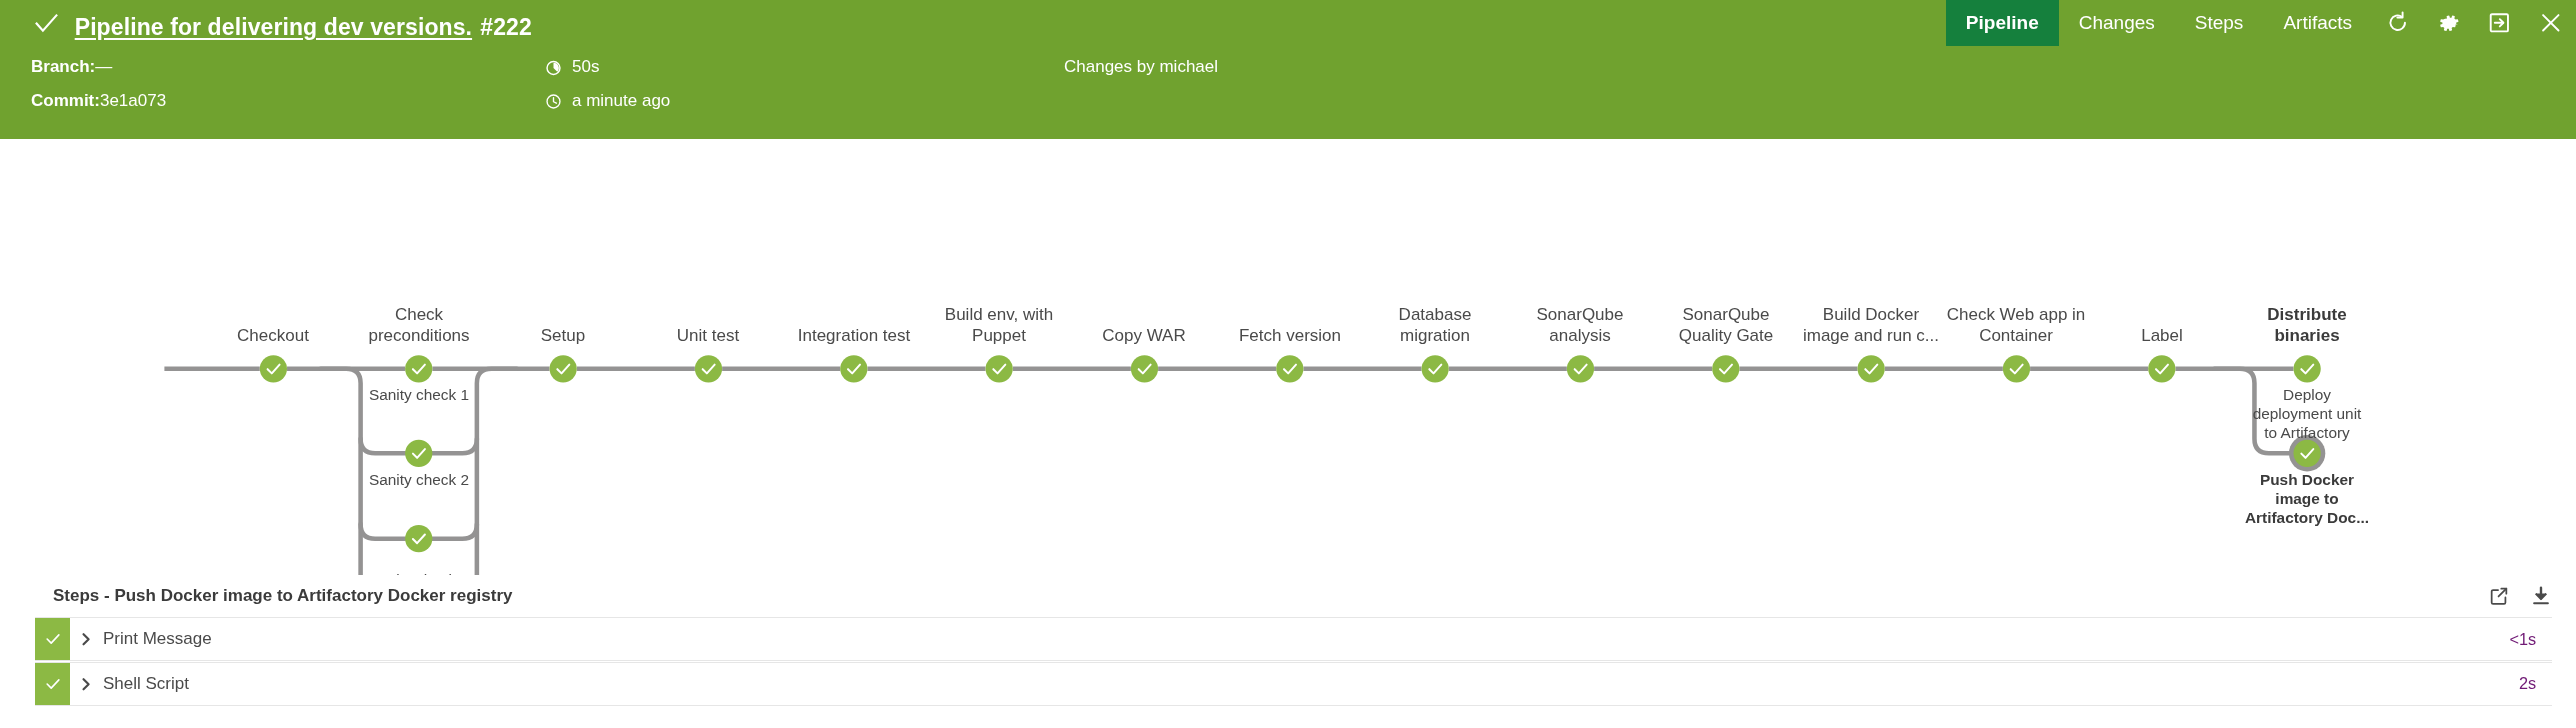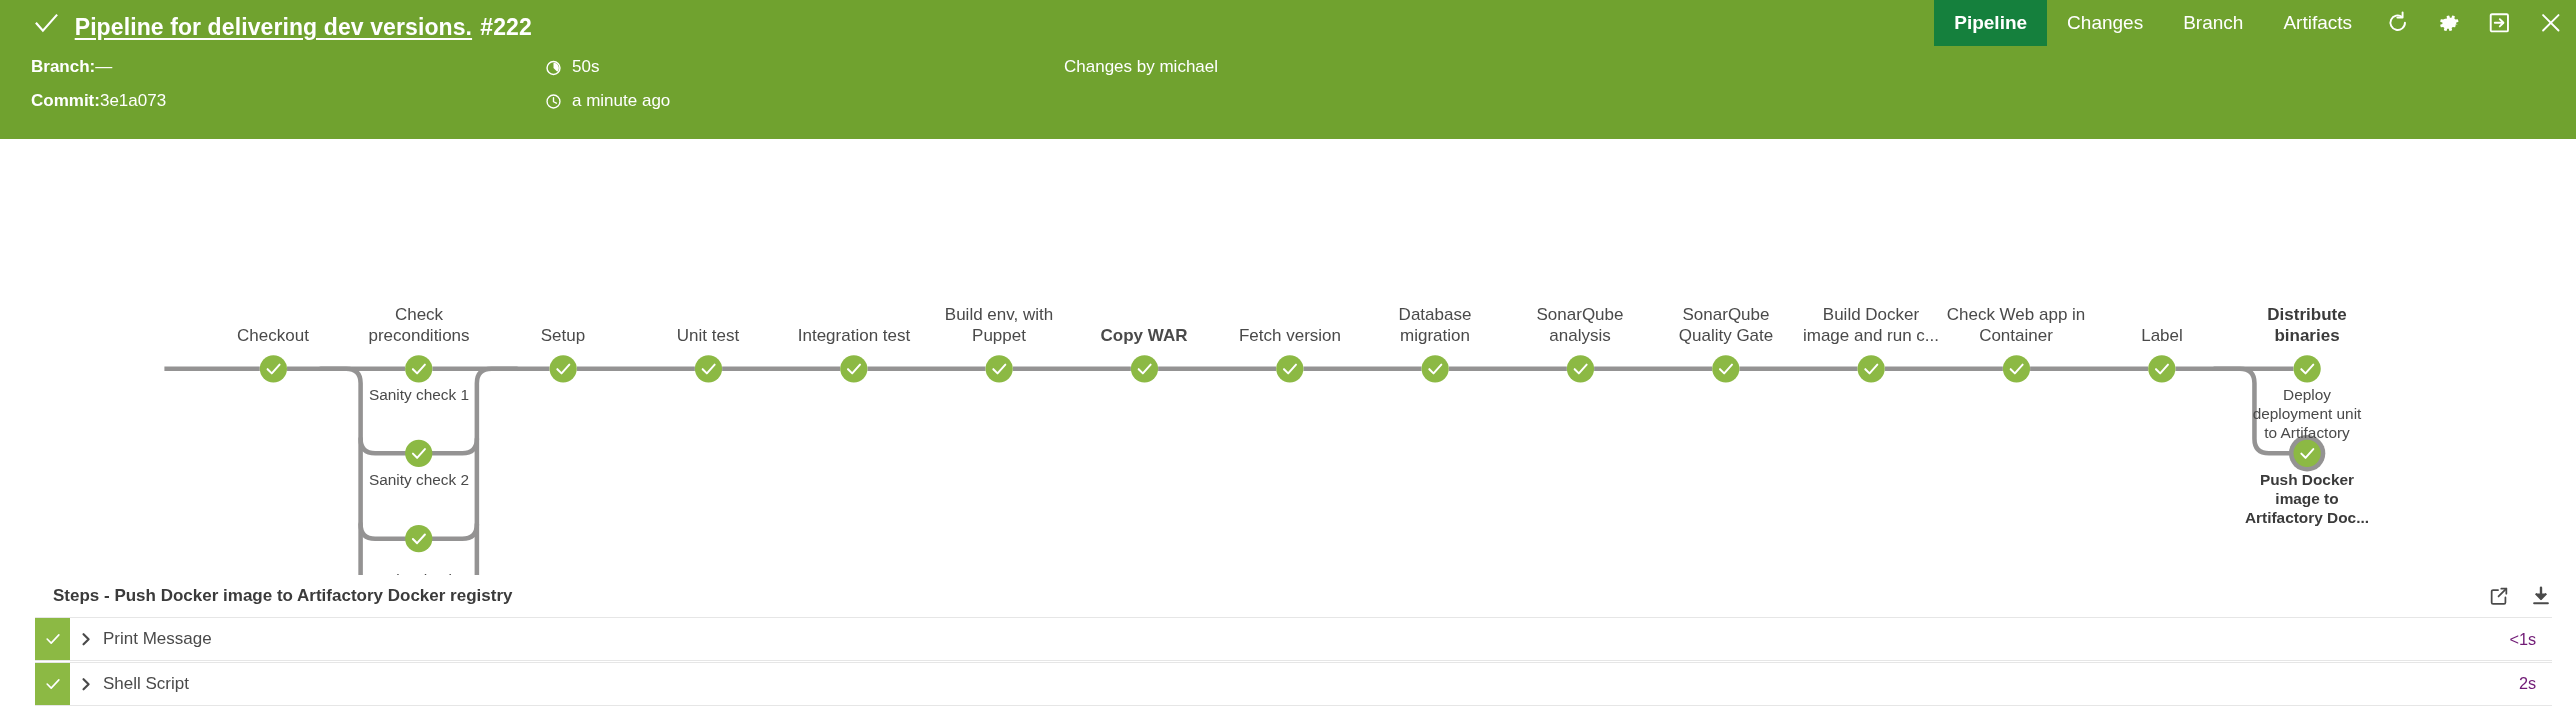--- a/index.html
+++ b/index.html
@@ -212,21 +212,21 @@
     </div>
 
     <div class="hdr-nav">
       <div class="nav-tab active">
         <span>Pipeline</span>
       </div>
       <div class="nav-tab">
         <span>Changes</span>
       </div>
       <div class="nav-tab">
-        <span>Branch</span>
+        <span>Steps</span>
       </div>
       <div class="nav-tab">
         <span>Artifacts</span>
       </div>
 
       <div class="hdr-icon-btn">
         <span>
           <svg width="25.4" height="25.4" viewBox="0 0 28 28">
             <path d="M22 14a8 8 0 1 1-3.1-6.3" fill="none" stroke="#ffffff" stroke-width="2.1" stroke-linecap="round"></path>
             <polyline points="19.4,2.6 19.4,8.4 13.6,8.4" fill="none" stroke="#ffffff" stroke-width="2.1" stroke-linecap="round" stroke-linejoin="round"></polyline>
@@ -406,21 +406,21 @@
     </svg>
   <div id="graph-labels">
       <div class="stage-label" style="left: 273px; top: 186px;">Checkout</div>
       <div class="stage-label" style="left: 419px; top: 165px;">Check
 preconditions</div>
       <div class="stage-label" style="left: 563px; top: 186px;">Setup</div>
       <div class="stage-label" style="left: 708px; top: 186px;">Unit test</div>
       <div class="stage-label" style="left: 854px; top: 186px;">Integration test</div>
       <div class="stage-label" style="left: 999px; top: 165px;">Build env, with
 Puppet</div>
-      <div class="stage-label" style="left: 1144px; top: 186px; font-weight: bold;">Copy WAR</div>
+      <div class="stage-label" style="left: 1144px; top: 186px;">Copy WAR</div>
       <div class="stage-label" style="left: 1290px; top: 186px;">Fetch version</div>
       <div class="stage-label" style="left: 1435px; top: 165px;">Database
 migration</div>
       <div class="stage-label" style="left: 1580px; top: 165px;">SonarQube
 analysis</div>
       <div class="stage-label" style="left: 1726px; top: 165px;">SonarQube
 Quality Gate</div>
       <div class="stage-label" style="left: 1871px; top: 165px;">Build Docker
 image and run c...</div>
       <div class="stage-label" style="left: 2016px; top: 165px;">Check Web app in

